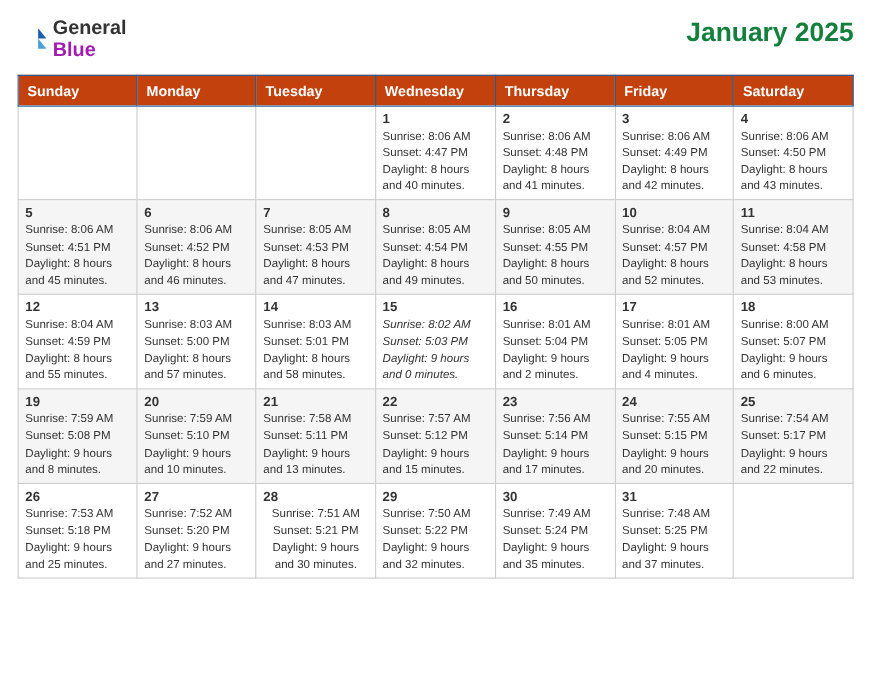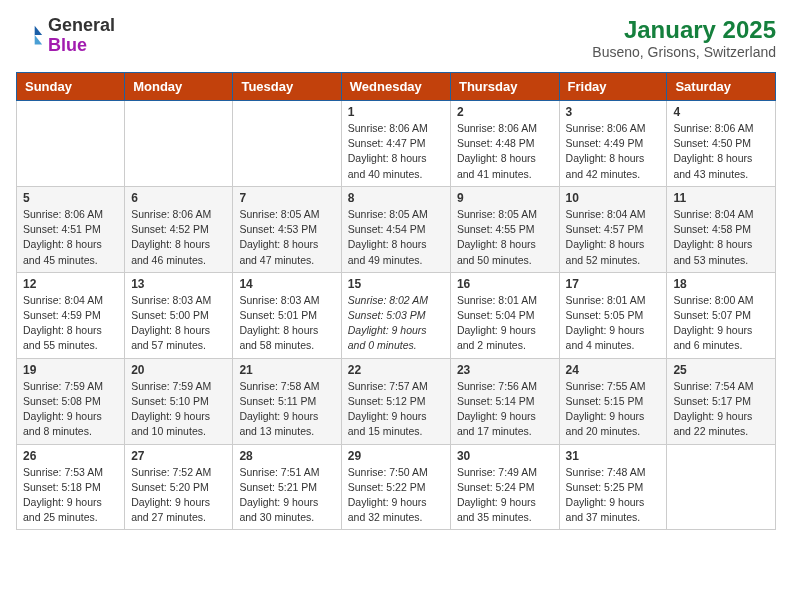--- a/index.html
+++ b/index.html
@@ -97,21 +97,20 @@
       <polygon points="20,4 28,14 20,14" fill="#1a5fa8"></polygon>
       <polygon points="20,14 28,24 20,24" fill="#4a9fd4"></polygon>
     </svg>
     <div class="logo-text">
       <span class="logo-general">General</span><br>
       <span class="logo-blue">Blue</span>
     </div>
   </div>
   <div class="title-block">
     <div class="month-title">January 2025</div>
-    <div class="location">Buseno, Grisons, Switzerland</div>
   </div>
 </div>
 
 <table class="calendar">
   <thead>
     <tr>
     <th>Sunday</th>
         <th>Monday</th>
         <th>Tuesday</th>
         <th>Wednesday</th>
@@ -317,21 +316,21 @@
         </td>
         <td>
           <span class="day-number">27</span>
           <div class="day-info" style="white-space: pre-line;">Sunrise: 7:52 AM
 Sunset: 5:20 PM
 Daylight: 9 hours
 and 27 minutes.</div>
         </td>
         <td>
           <span class="day-number">28</span>
-          <div class="day-info" style="white-space: pre-line;">Sunrise: 7:51 AM
+          <div class="day-info" style="white-space: pre-line; text-align: center;">Sunrise: 7:51 AM
 Sunset: 5:21 PM
 Daylight: 9 hours
 and 30 minutes.</div>
         </td>
         <td>
           <span class="day-number">29</span>
           <div class="day-info" style="white-space: pre-line;">Sunrise: 7:50 AM
 Sunset: 5:22 PM
 Daylight: 9 hours
 and 32 minutes.</div>

